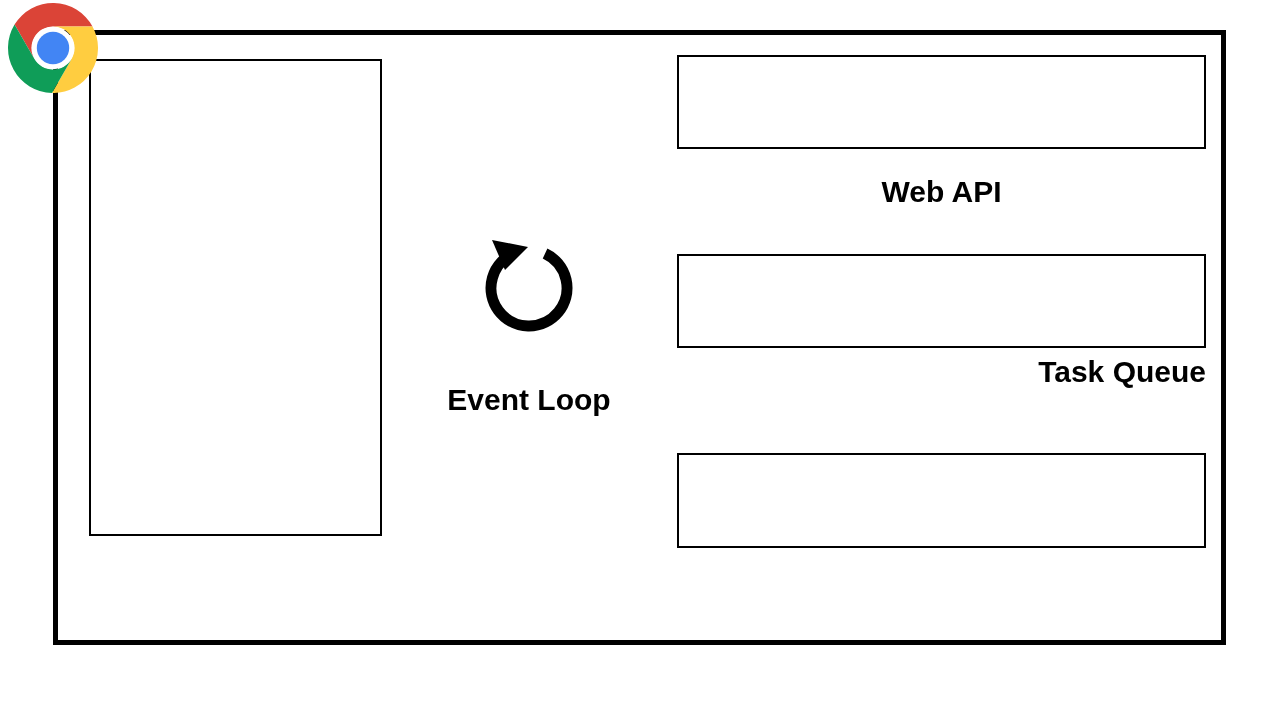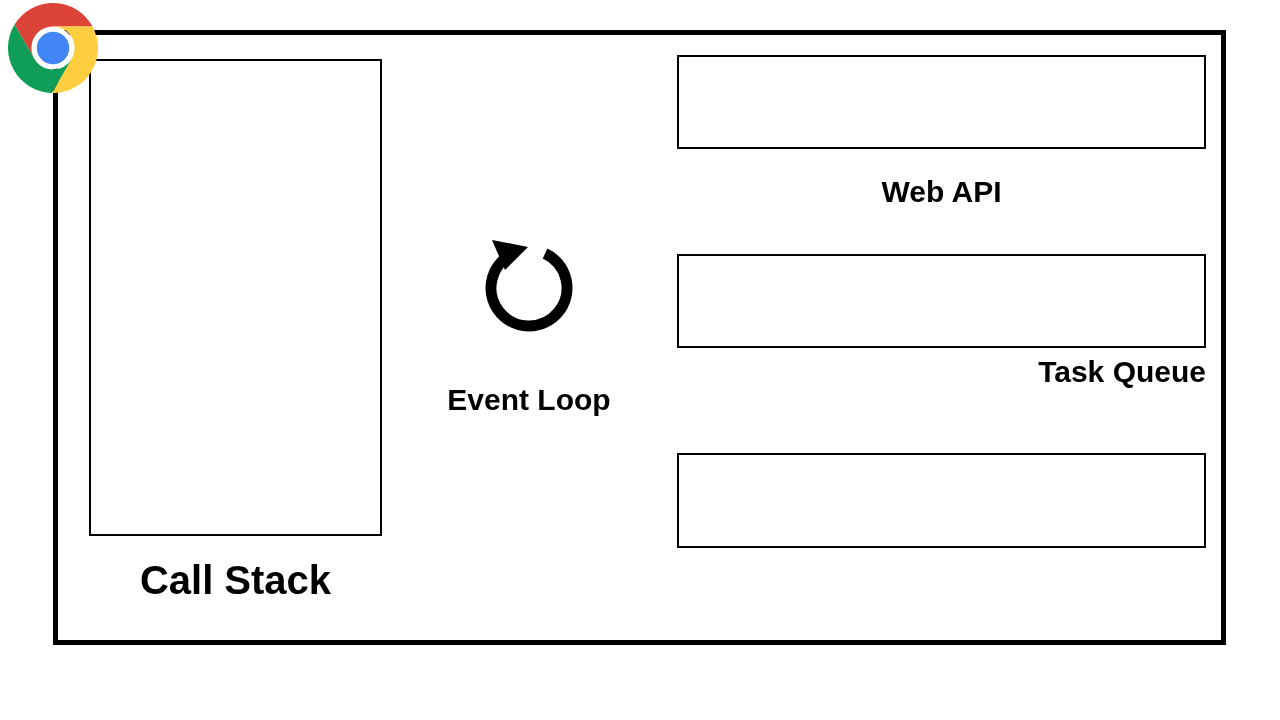--- a/index.html
+++ b/index.html
@@ -86,21 +86,20 @@
   }
 </style>
 </head>
 <body>
 
 <div id="stage">
 
   <div id="diagram-frame" class="abs"></div>
 
   <div id="call-stack-box" class="abs"></div>
-  <div id="call-stack-label" class="abs lbl">Call Stack</div>
 
   <svg id="event-loop-icon" class="abs" viewBox="-50 -50 100 100" aria-hidden="true">
     <path d="M 16.06 -34.44 A 38 38 0 1 1 -14.23 -35.23" fill="none" stroke-width="11" stroke-linecap="butt" stroke="#000000"></path>
     <polygon points="-37,-48 -1,-41 -24,-18" fill="#000000"></polygon>
   </svg>
   <div id="event-loop-label" class="abs lbl">Event Loop</div>
 
   <div id="web-api-box" class="abs panel-box"></div>
   <div id="web-api-label" class="abs lbl panel-label">Web API</div>
 

